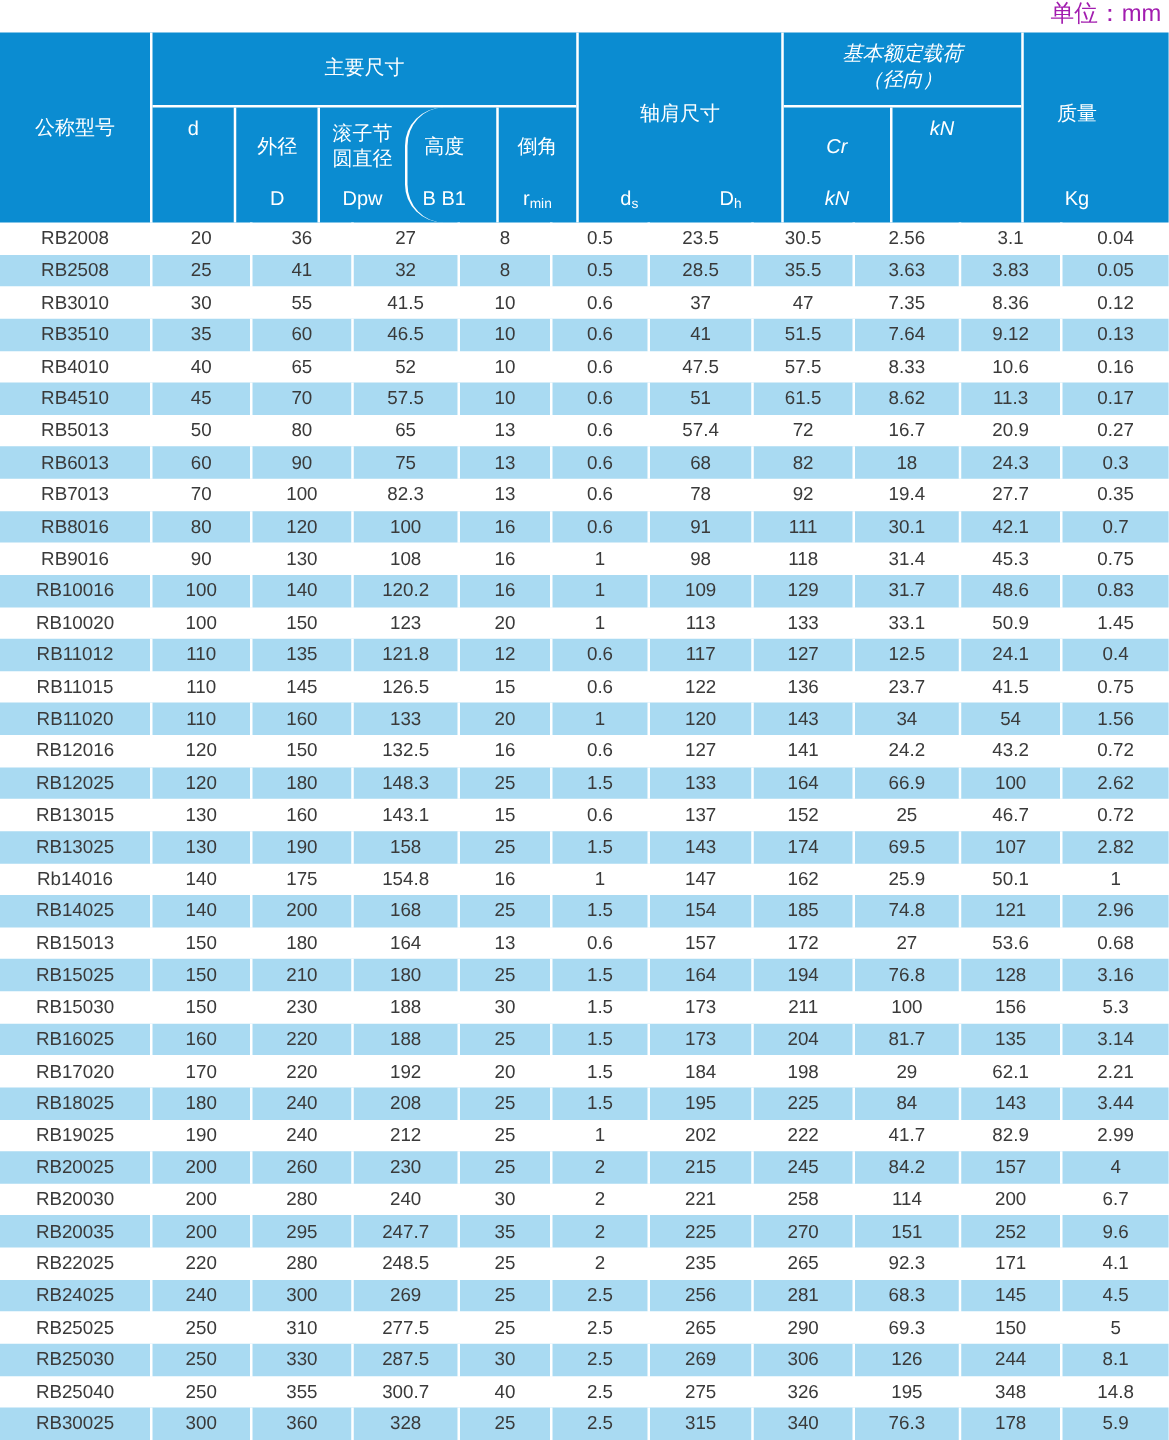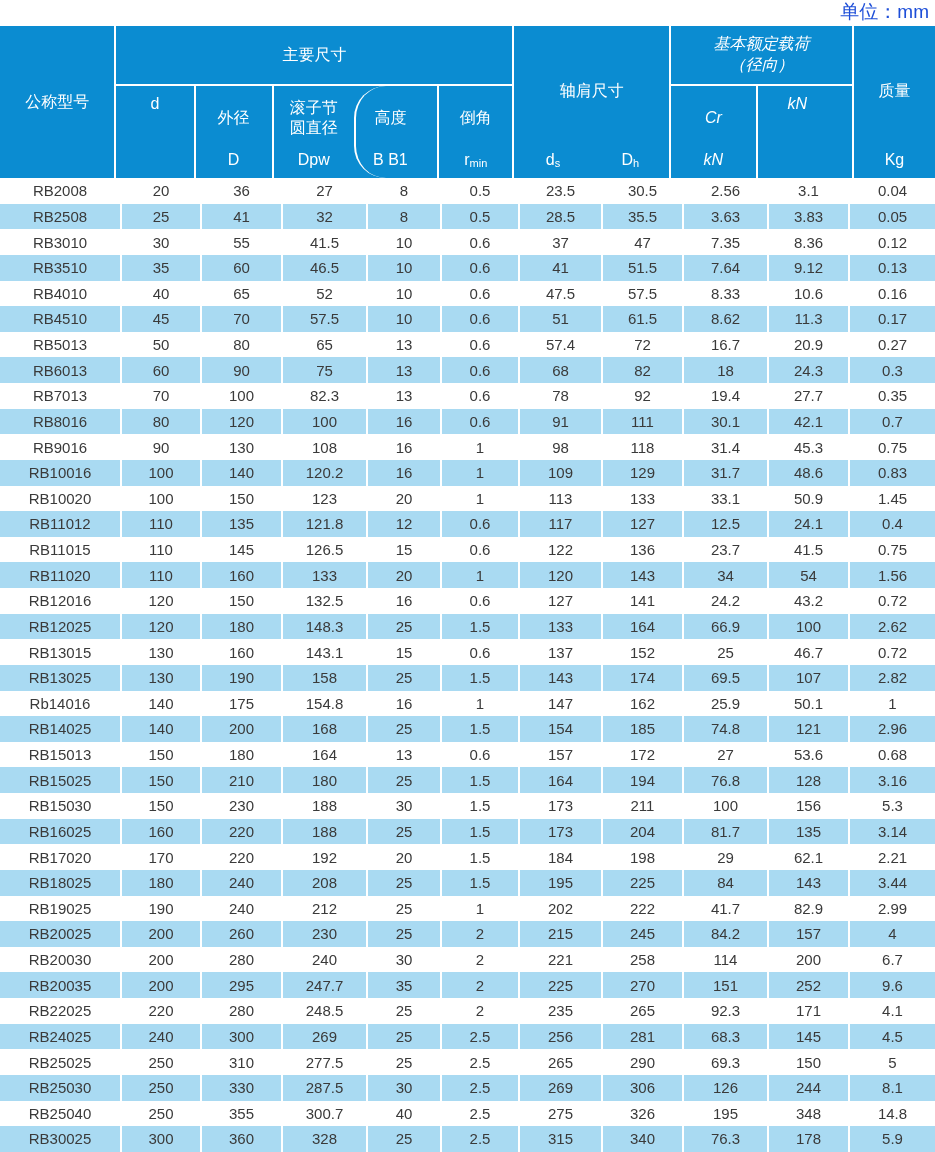--- a/index.html
+++ b/index.html
@@ -6,33 +6,33 @@
   body{
     width:935px;height:1152px;background:#ffffff;
     font-family:"Liberation Sans","DejaVu Sans",sans-serif;
     -webkit-font-smoothing:antialiased;
   }
   .page{width:935px;height:1152px;overflow:hidden;}
 
   
   .unit-note{
     height:26px;line-height:24px;text-align:right;padding-right:6px;
-    font-size:19px;color:#1d4ed8;box-sizing:border-box;
+    font-size:19px;color:#a21caf;box-sizing:border-box;
   }
 
   
   .thead{
     display:flex;height:152px;background:#0b8cd1;color:#ffffff;
     box-sizing:border-box;font-size:16px;
   }
   .thead *{box-sizing:border-box;}
   .thead > div:not(:first-child){border-left:2px solid #ffffff;}
   .th-model{width:120px;display:flex;align-items:center;justify-content:center;}
   .group{display:flex;flex-direction:column;}
-  .g-main{width:398px;}
+  .g-main{width:341px;}
   .g-load{width:192px;font-style:italic;}
   .gtitle{
     height:60px;border-bottom:2px solid #ffffff;
     display:flex;flex-direction:column;align-items:center;justify-content:center;
     line-height:1.3;
   }
   .subrow{flex:1;display:flex;}
   .sub{display:flex;flex-direction:column;}
   .sub:not(:first-child){border-left:2px solid #ffffff;}
   .sub .nm{

